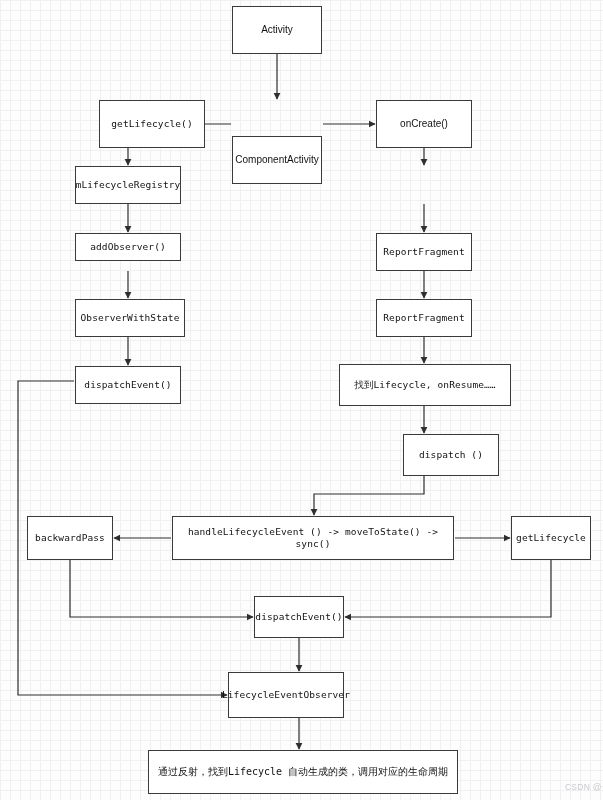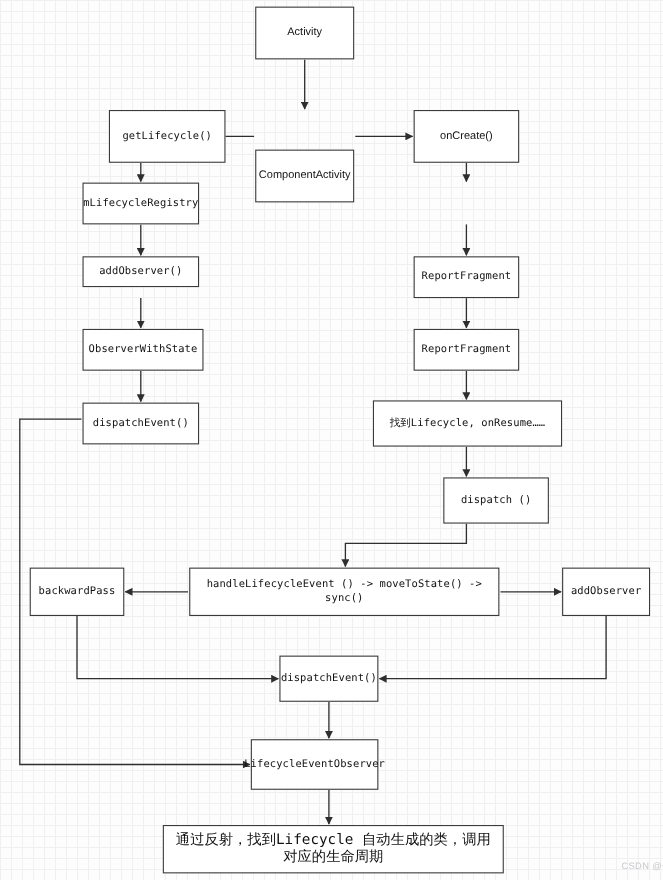--- a/index.html
+++ b/index.html
@@ -49,21 +49,21 @@
     font-family: "DejaVu Sans Mono", "Liberation Mono", monospace;
     font-size: 9.5px;
     letter-spacing: 0.1px;
   }
   .sans {
     font-family: "Liberation Sans", sans-serif;
     font-size: 10px;
   }
   .mono-sm {
     font-family: "DejaVu Sans Mono", "Liberation Mono", monospace;
-    font-size: 13px;
+    font-size: 10px;
   }
   .watermark {
     position: absolute;
     right: 6px;
     bottom: 6px;
     font-family: "Liberation Sans", sans-serif;
     font-size: 8.5px;
     color: #c9c9cc;
     letter-spacing: 0.3px;
     z-index: 3;
@@ -156,21 +156,21 @@
 
   <div class="node mono" style="left:27px;top:516px;width:86px;height:44px;">
     <span>backwardPass</span>
   </div>
 
   <div class="node mono" style="left:172px;top:516px;width:282px;height:44px;">
     <span>handleLifecycleEvent () -&gt; moveToState() -&gt; sync()</span>
   </div>
 
   <div class="node mono" style="left:511px;top:516px;width:80px;height:44px;">
-    <span>addObserver</span>
+    <span>getLifecycle</span>
   </div>
 
   <div class="node mono" style="left:254px;top:596px;width:90px;height:42px;">
     <span>dispatchEvent()</span>
   </div>
 
   <div class="node mono" style="left:228px;top:672px;width:116px;height:46px;">
     <span>LifecycleEventObserver</span>
   </div>
 

